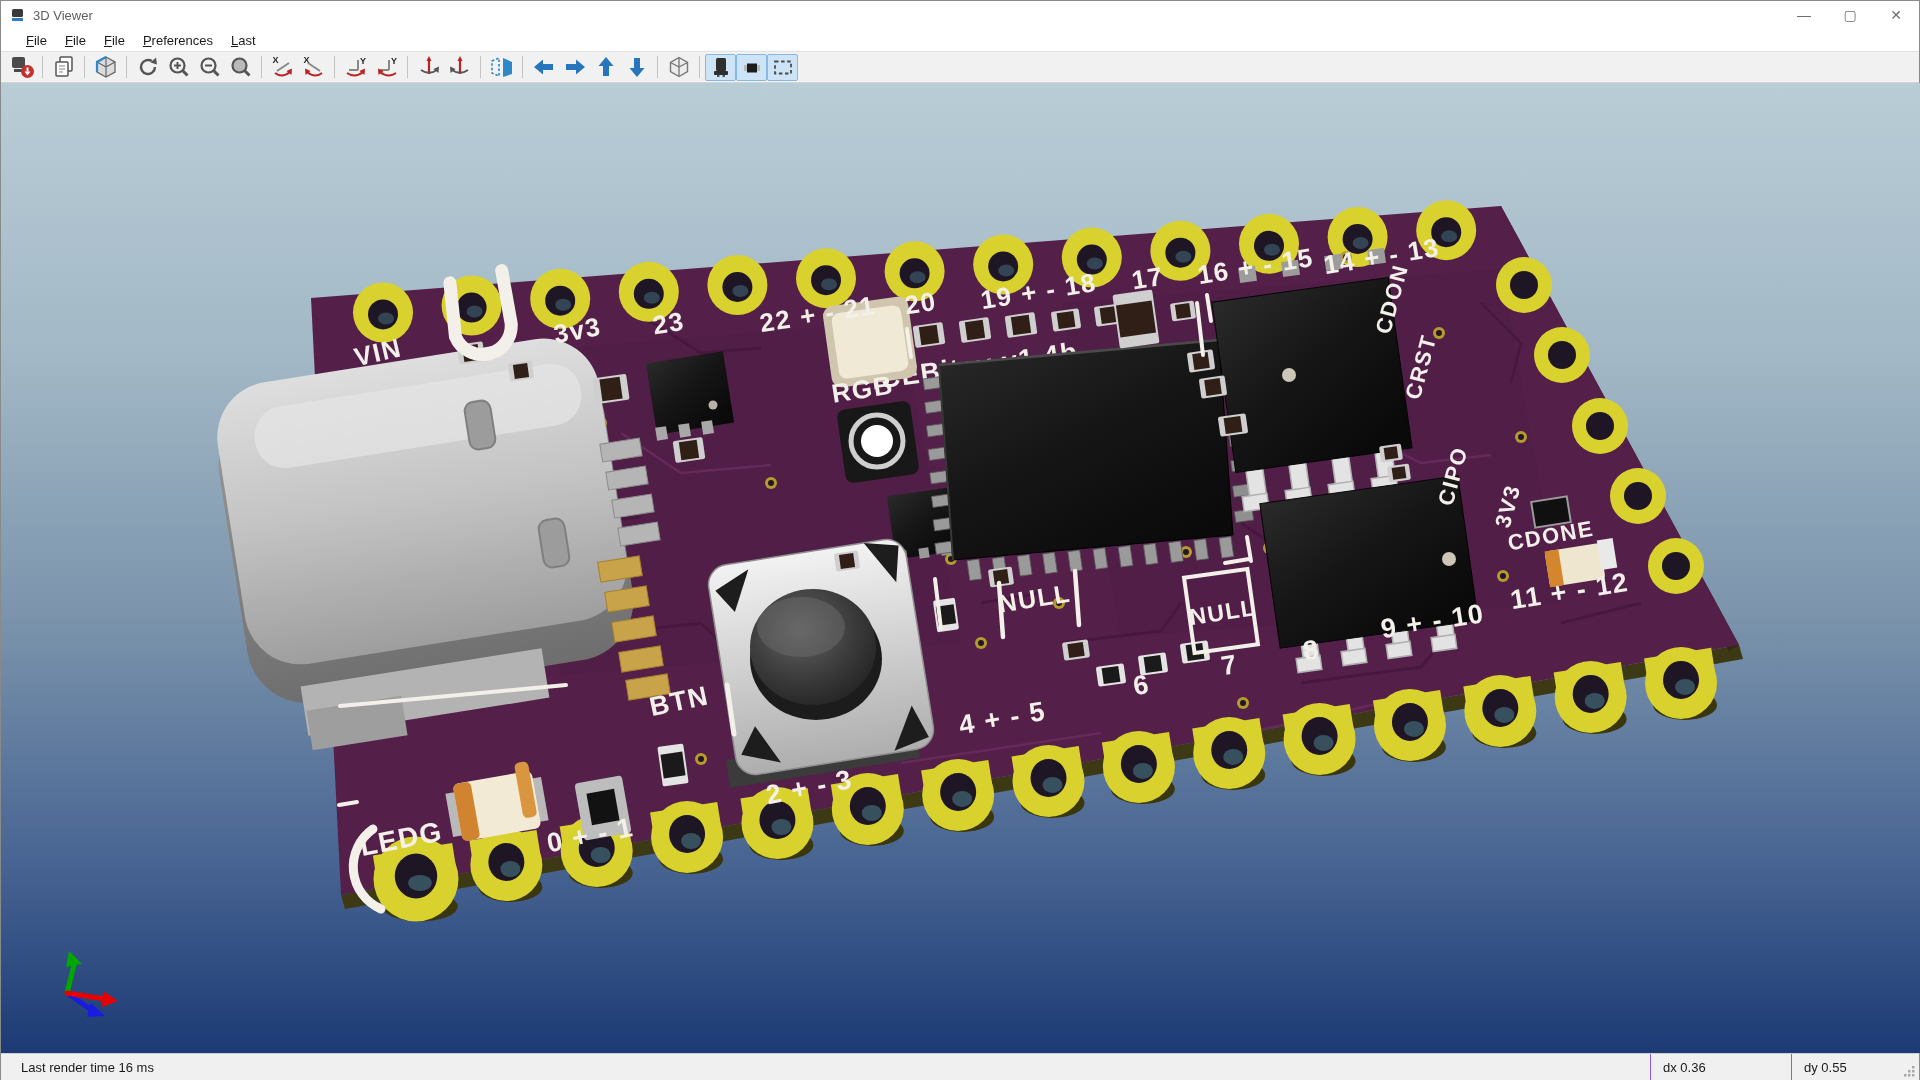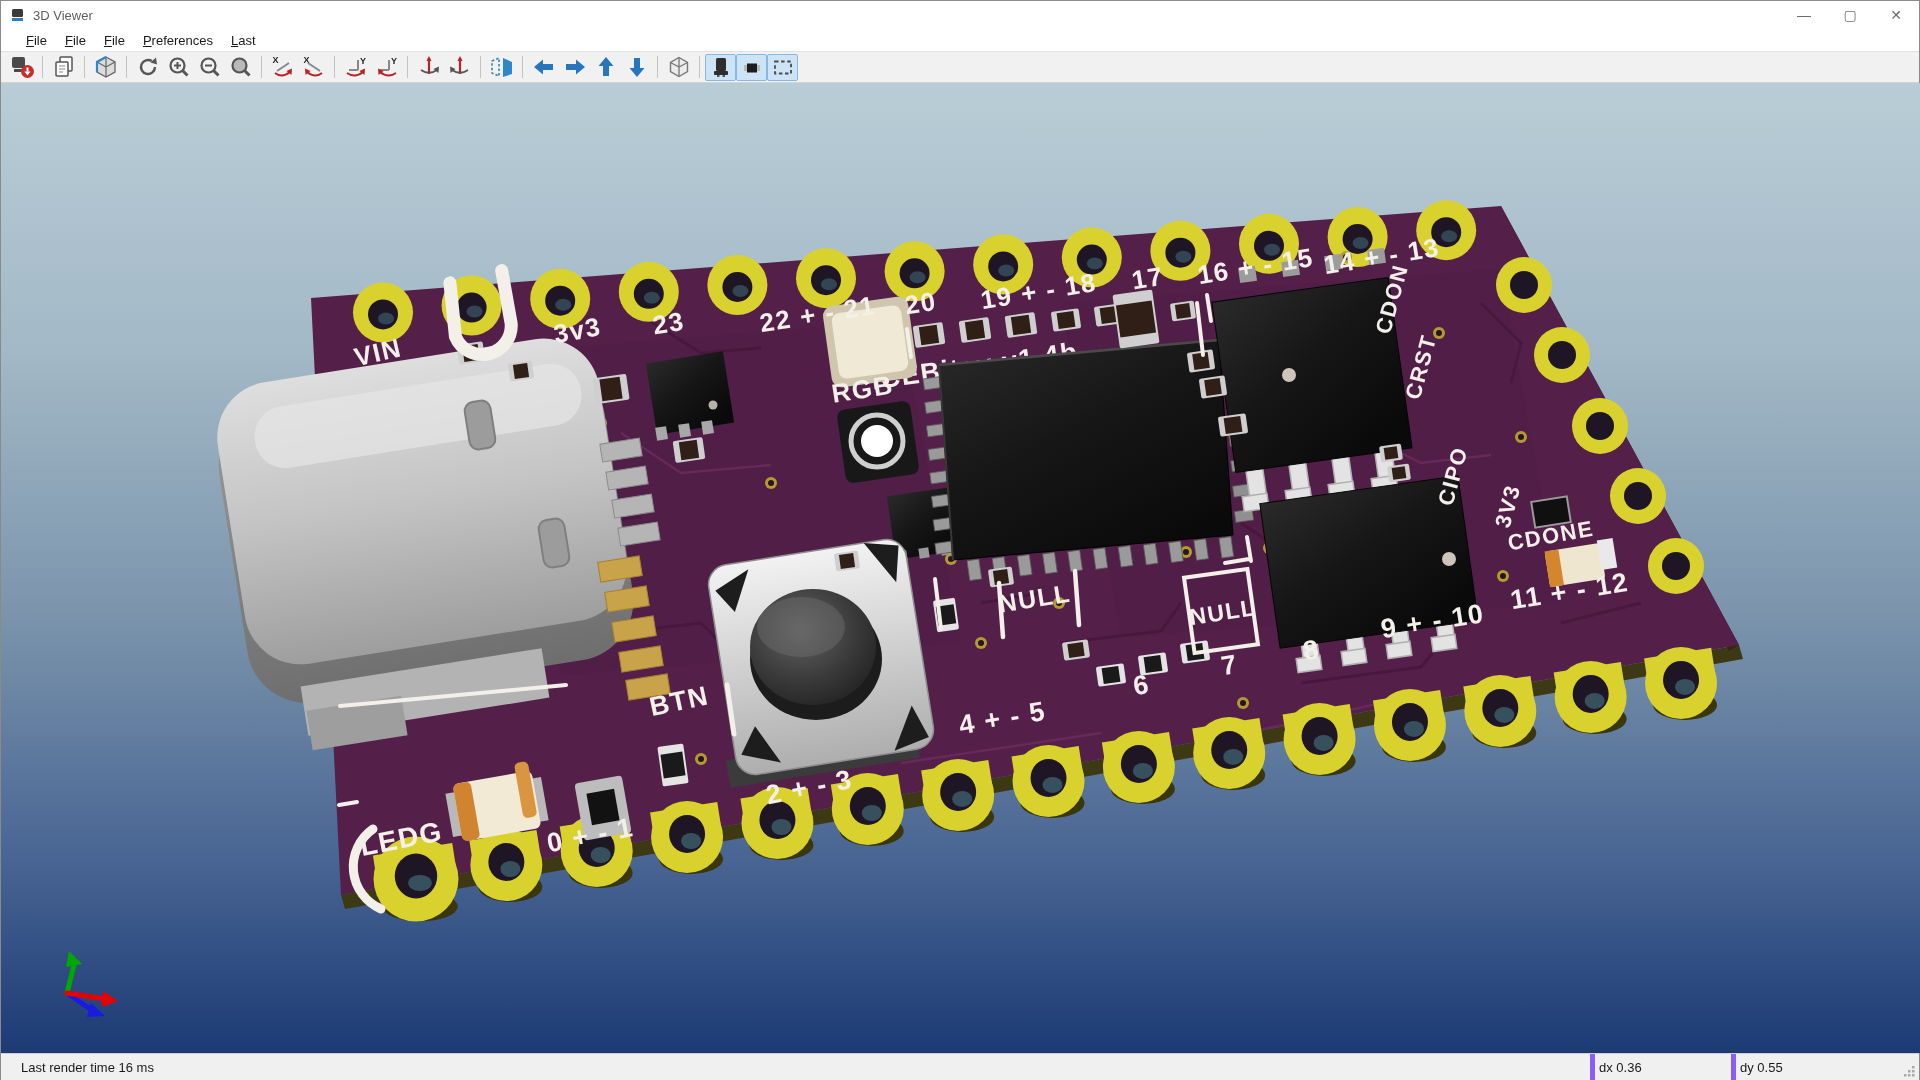--- a/index.html
+++ b/index.html
@@ -35,23 +35,23 @@
   .viewport { height:970px; flex:0 0 auto; position:relative; }
   .viewport svg { display:block; }
   text.silk { fill:#f3f0ea; font-family:"Liberation Sans", sans-serif; font-weight:bold;
     letter-spacing:1.5px; }
 
   
   .statusbar { height:28px; background:#f0f0f0; border-top:1px solid #cfcfcf;
     display:flex; align-items:center; font-size:13px; color:#1a1a1a; flex:0 0 auto;
     position:relative; }
   .sb-left { flex:1; padding-left:20px; }
-  .sb-cell { width:141px; height:100%; border-left:5px solid #8b5cf6;
-    display:flex; align-items:center; padding-left:4px; }
-  .sb-cell.last { width:188px; }
+  .sb-cell { width:141px; height:100%; border-left:1px solid #8b5cf6;
+    display:flex; align-items:center; padding-left:12px; }
+  .sb-cell.last { width:128px; }
   .grip { position:absolute; right:3px; bottom:3px; }
 </style>
 </head>
 <body>
 
 <div class="window">
 
   <div class="titlebar">
     <svg class="app-icon" viewBox="0 0 18 18">
       <rect x="3" y="3" width="11" height="8" rx="1.5" fill="#3a3a3a"></rect>

